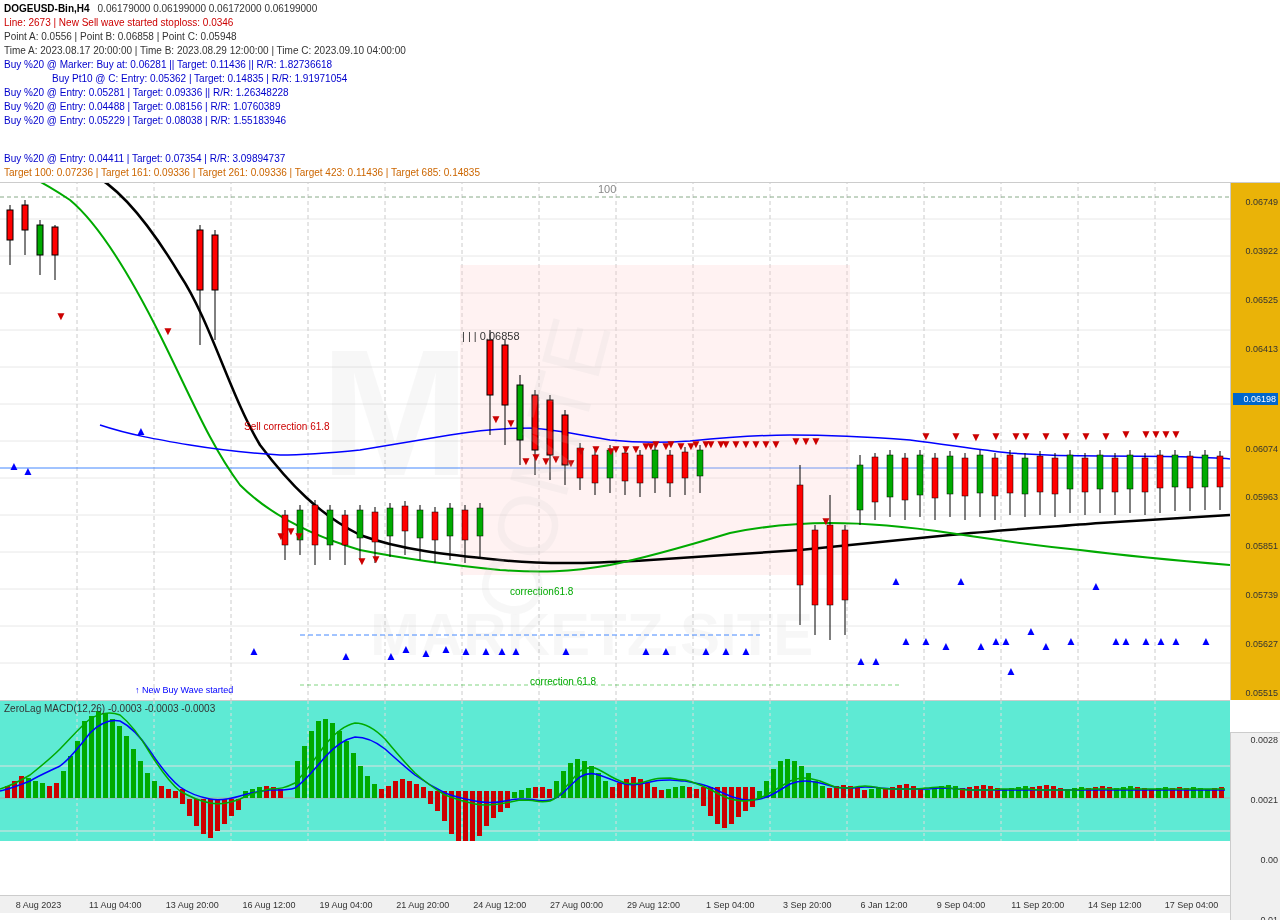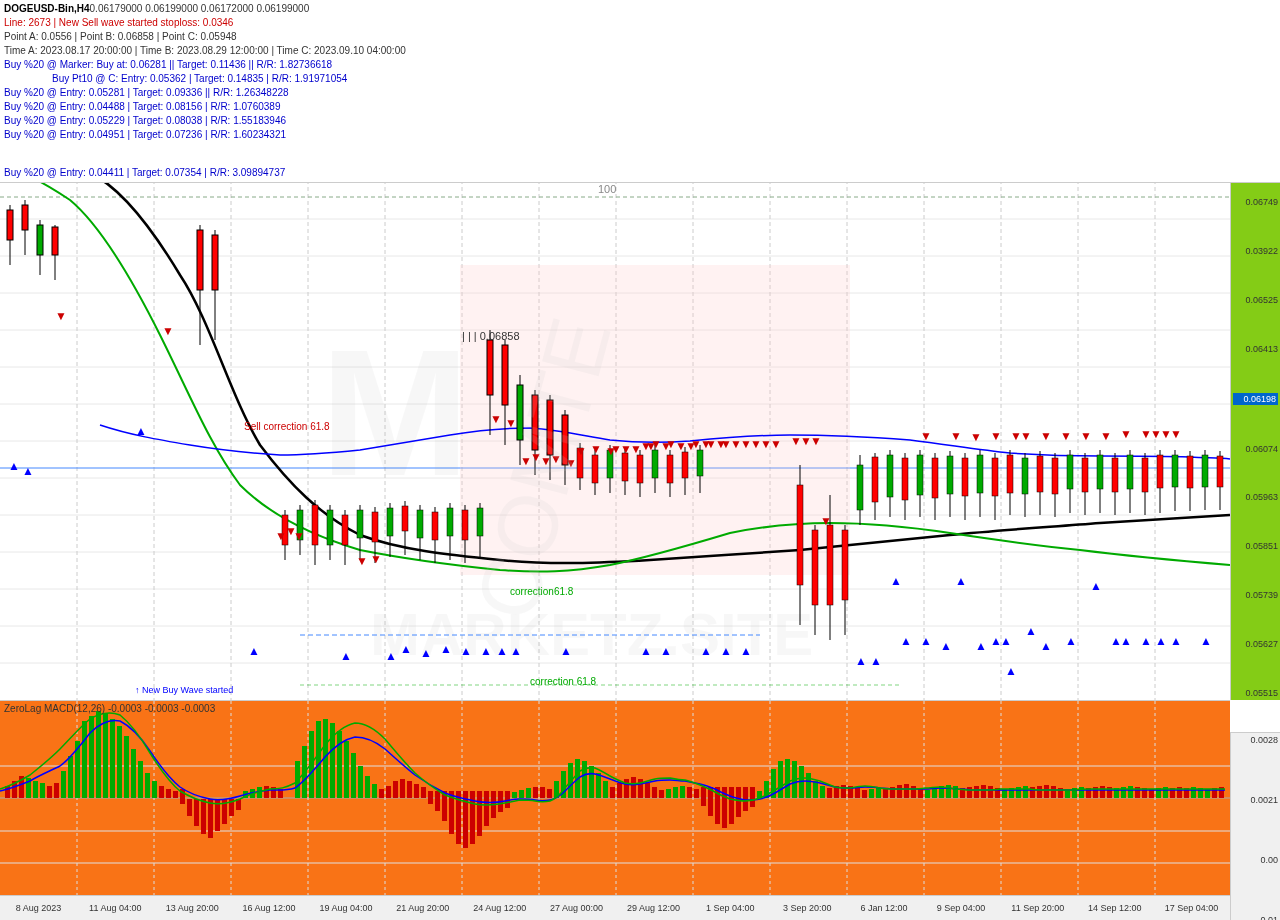--- a/index.html
+++ b/index.html
@@ -38,32 +38,32 @@
       width: 1230px;
       height: 555px;
       background: #fff;
       overflow: hidden;
     }
     #macd-area {
       position: absolute;
       top: 700px;
       left: 0;
       width: 1230px;
-      height: 195px;
-      background: #f97316;
+      height: 141px;
+      background: #5eead4;
       border-top: 1px solid #ccc;
       overflow: hidden;
     }
     #right-axis {
       position: absolute;
       top: 0;
       right: 0;
       width: 50px;
       height: 700px;
-      background: #84cc16;
+      background: #eab308;
       border-left: 1px solid #ccc;
       display: flex;
       flex-direction: column;
       justify-content: space-between;
       padding: 2px 2px;
       font-size: 9px;
       color: #333;
     }
     #right-axis-macd {
       position: absolute;
@@ -80,21 +80,21 @@
       padding: 2px 2px;
       font-size: 9px;
       color: #333;
       margin-top: 32px;
     }
     #bottom-axis {
       position: absolute;
       top: 895px;
       left: 0;
       width: 1230px;
-      height: 25px;
+      height: 18px;
       background: #f0f0f0;
       border-top: 1px solid #ccc;
       display: flex;
       align-items: center;
       font-size: 9px;
       color: #333;
       overflow: hidden;
     }
     .axis-label {
       text-align: right;
@@ -113,34 +113,34 @@
       font-size: 9px;
       color: #333;
     }
   </style>
 </head>
 <body>
 
 <div id="chart-container">
 
   <div id="info-bar">
-    <div style="display:flex; flex-wrap:wrap;">
+    <div style="display:flex; gap:8px; flex-wrap:wrap;">
       <span style="font-weight:bold; color:#000;">DOGEUSD-Bin,H4</span>
       <span style="color:#333;">0.06179000  0.06199000  0.06172000  0.06199000</span>
     </div>
     <div style="color:#cc0000;">Line: 2673 | New Sell wave started stoploss: 0.0346</div>
     <div style="color:#333;">Point A: 0.0556 | Point B: 0.06858 | Point C: 0.05948</div>
     <div style="color:#333;">Time A: 2023.08.17 20:00:00 | Time B: 2023.08.29 12:00:00 | Time C: 2023.09.10 04:00:00</div>
     <div style="color:#0000cc;">Buy %20 @ Marker: Buy at: 0.06281 || Target: 0.11436 || R/R: 1.82736618</div>
     <div style="color:#0000cc;padding-left:48px;">Buy Pt10 @ C: Entry: 0.05362 | Target: 0.14835 | R/R: 1.91971054</div>
     <div style="color:#0000cc;">Buy %20 @ Entry: 0.05281 | Target: 0.09336 || R/R: 1.26348228</div>
     <div style="color:#0000cc;">Buy %20 @ Entry: 0.04488 | Target: 0.08156 | R/R: 1.0760389</div>
     <div style="color:#0000cc;">Buy %20 @ Entry: 0.05229 | Target: 0.08038 | R/R: 1.55183946</div>
-    <div style="color:#0000cc;">Buy %20 @ Entry: 0.04951 | Target: 0.07236 | R/R: 1.60234321</div>
     <div style="color:#0000cc;margin-top:24px;">Buy %20 @ Entry: 0.04411 | Target: 0.07354 | R/R: 3.09894737</div>
+    <div style="color:#cc6600;">Target 100: 0.07236 | Target 161: 0.09336 | Target 261: 0.09336 | Target 423: 0.11436 | Target 685: 0.14835</div>
   </div>
 
   <div id="right-axis">
     <span class="axis-label">0.07759</span>
     <span class="axis-label">0.07312</span>
     <span class="axis-label">0.07200</span>
     <span class="axis-label">0.06861</span>
     <span class="axis-label">0.06749</span>
     <span class="axis-label">0.03922</span>
     <span class="axis-label">0.06525</span>

